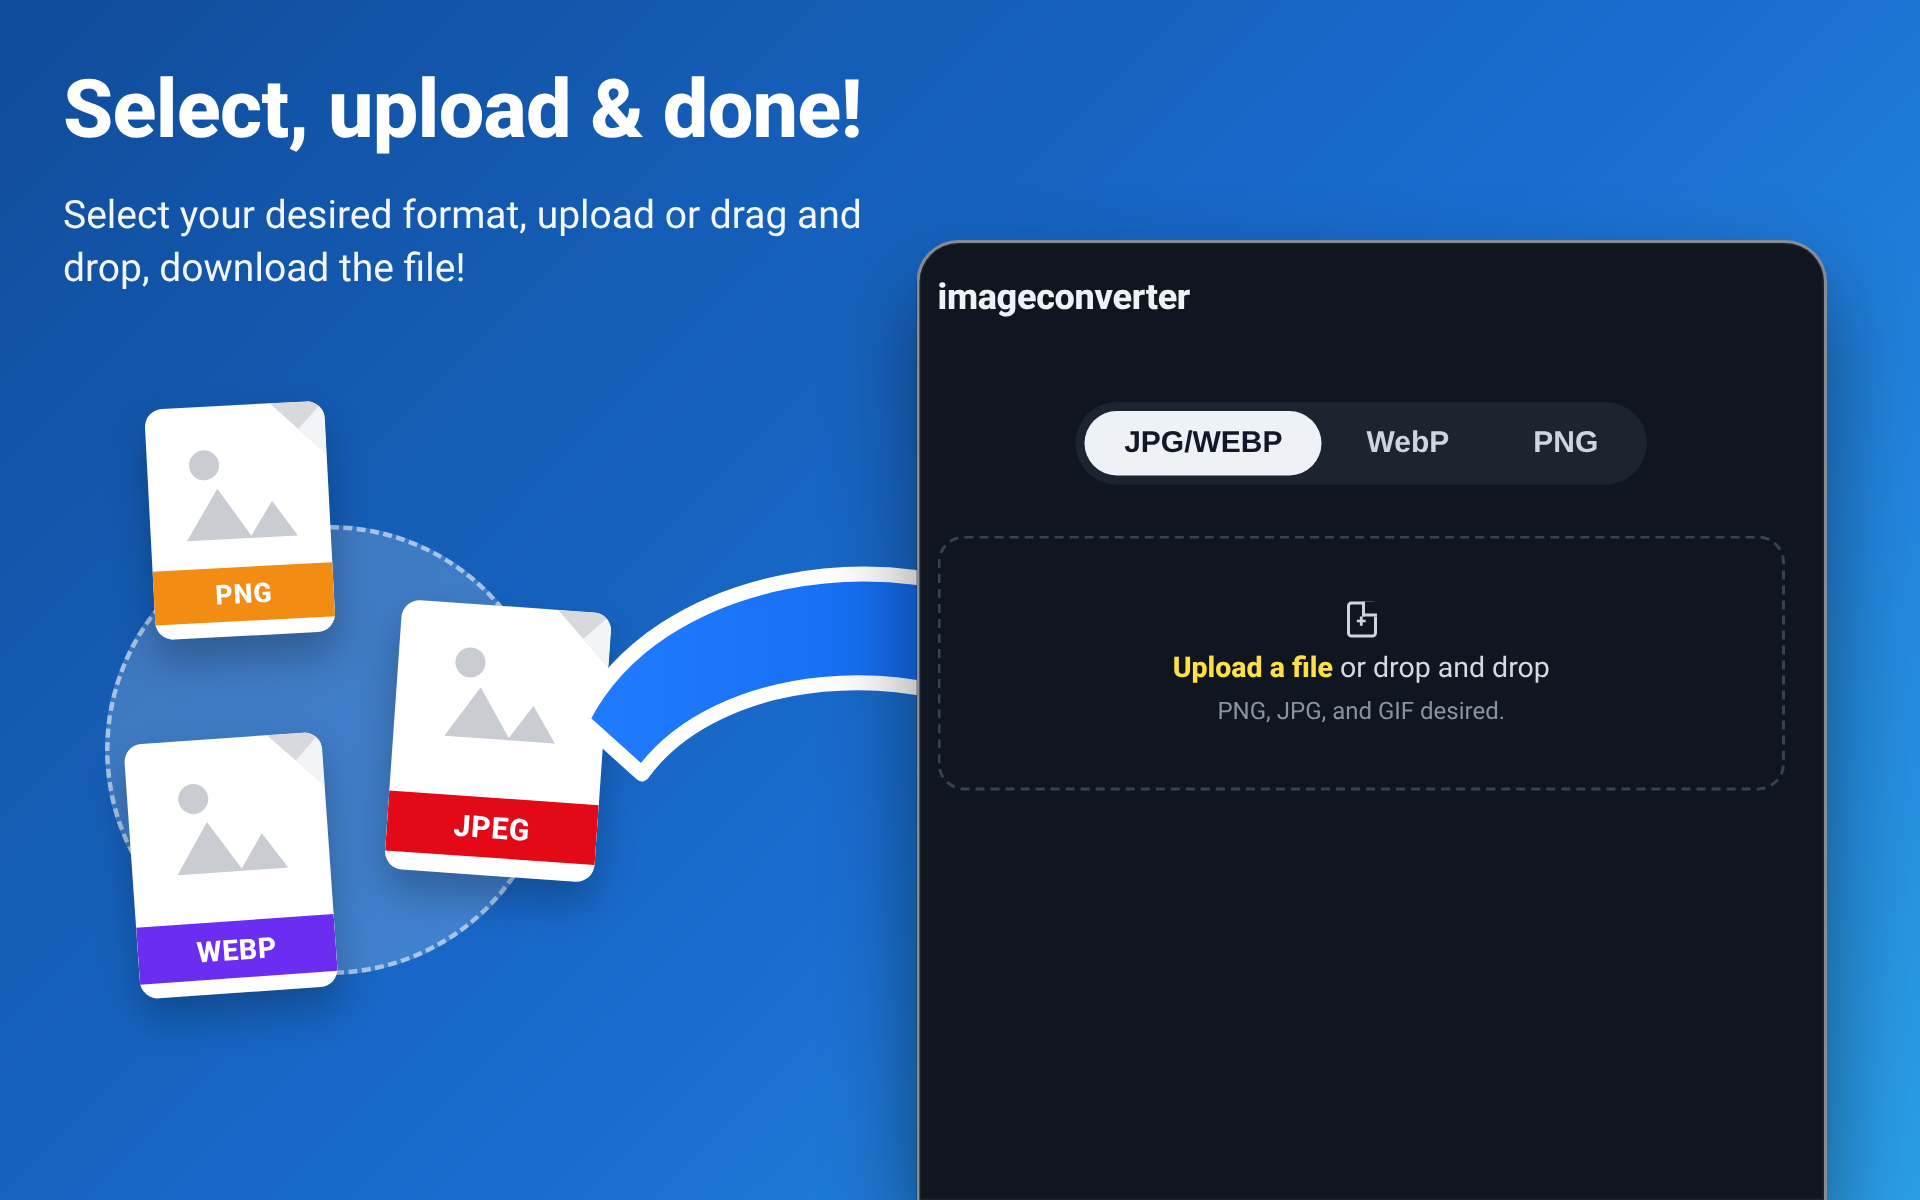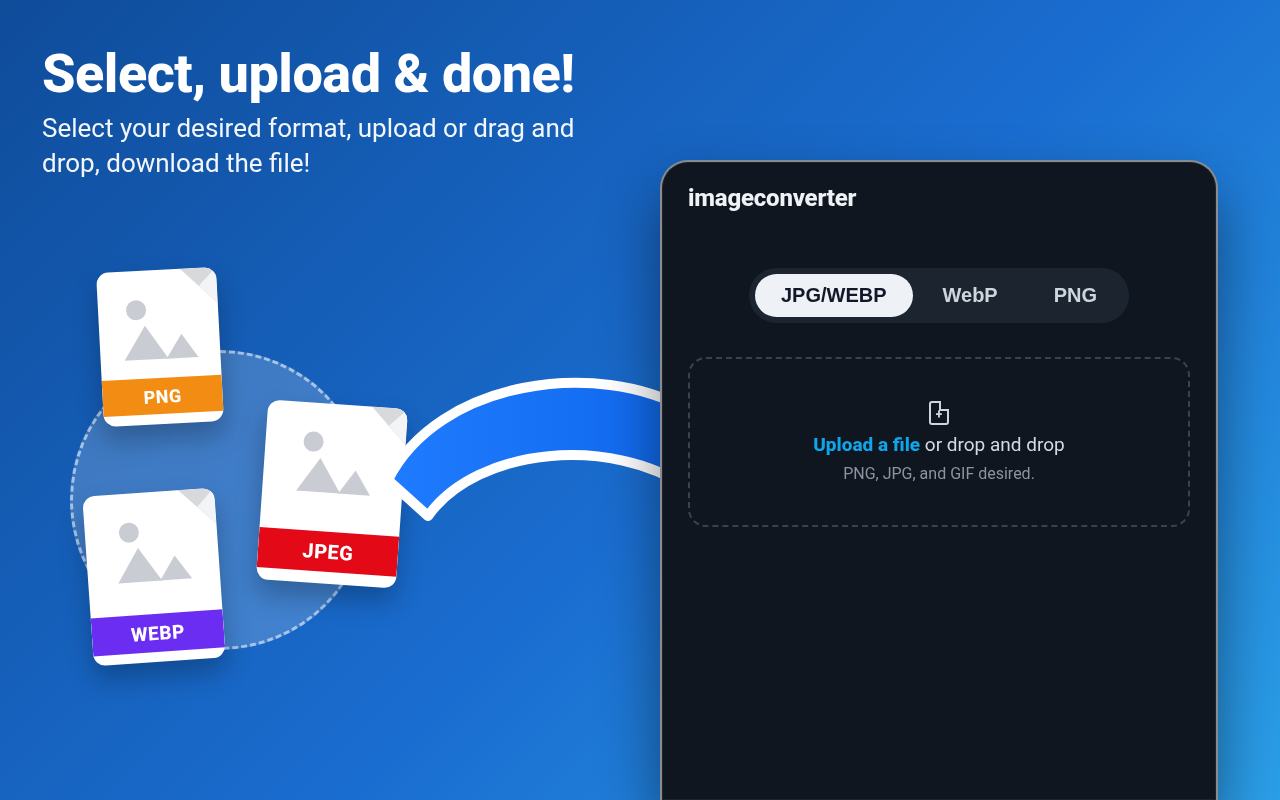--- a/index.html
+++ b/index.html
@@ -17,21 +17,21 @@
     top: 46px;
     max-width: 580px;
   }
   .hero h1 {
     font-size: 54px;
     font-weight: 800;
     letter-spacing: -0.5px;
     line-height: 1.05;
   }
   .hero p {
-    margin-top: 8px;
+    margin-top: 24px;
     font-size: 26px;
     font-weight: 400;
     line-height: 1.35;
     color: rgba(255,255,255,0.95);
   }
 
   
   .illus {
     position: absolute;
     left: 40px;
@@ -126,28 +126,28 @@
     left: 368px; top: 340px;
     width: 430px; height: 200px;
     pointer-events:none;
   }
 
   
   .panel {
     position: absolute;
     right: 62px;
     top: 160px;
-    width: 558px;
+    width: 607px;
     height: 640px;
     background: #10161f;
     border-radius: 28px 28px 0 0;
     box-shadow: 0 30px 60px rgba(0,0,0,0.45), 0 0 0 1px rgba(255,255,255,0.06) inset;
     border: 2px solid rgba(255,255,255,0.5);
     border-bottom: none;
-    padding: 22px 26px 0 26px;
+    padding: 22px 26px 0 12px;
     color: #e5e7eb;
   }
   .panel-title {
     font-size: 24px;
     font-weight: 800;
     color:#eef1f5;
     letter-spacing: -0.2px;
   }
   .seg {
     margin: 56px auto 0 auto;
@@ -202,21 +202,21 @@
   }
   .drop .file-ic .plus{
     position:absolute; left:50%; top:55%;
     transform:translate(-50%,-50%);
     font-size:12px; font-weight:900; color:#cfd5dd;
     line-height:1;
   }
   .drop-line{
     font-size:19px;
   }
-  .drop-line b{ font-weight:800; color:#0ea5e9;}
+  .drop-line b{ font-weight:800; color:#fde047;}
   .drop-sub{
     font-size:16px;
     color:#8b93a1;
   }
 </style>
 </head>
 <body>
 
 <div class="hero">
   <h1>Select, upload &amp; done!</h1>

